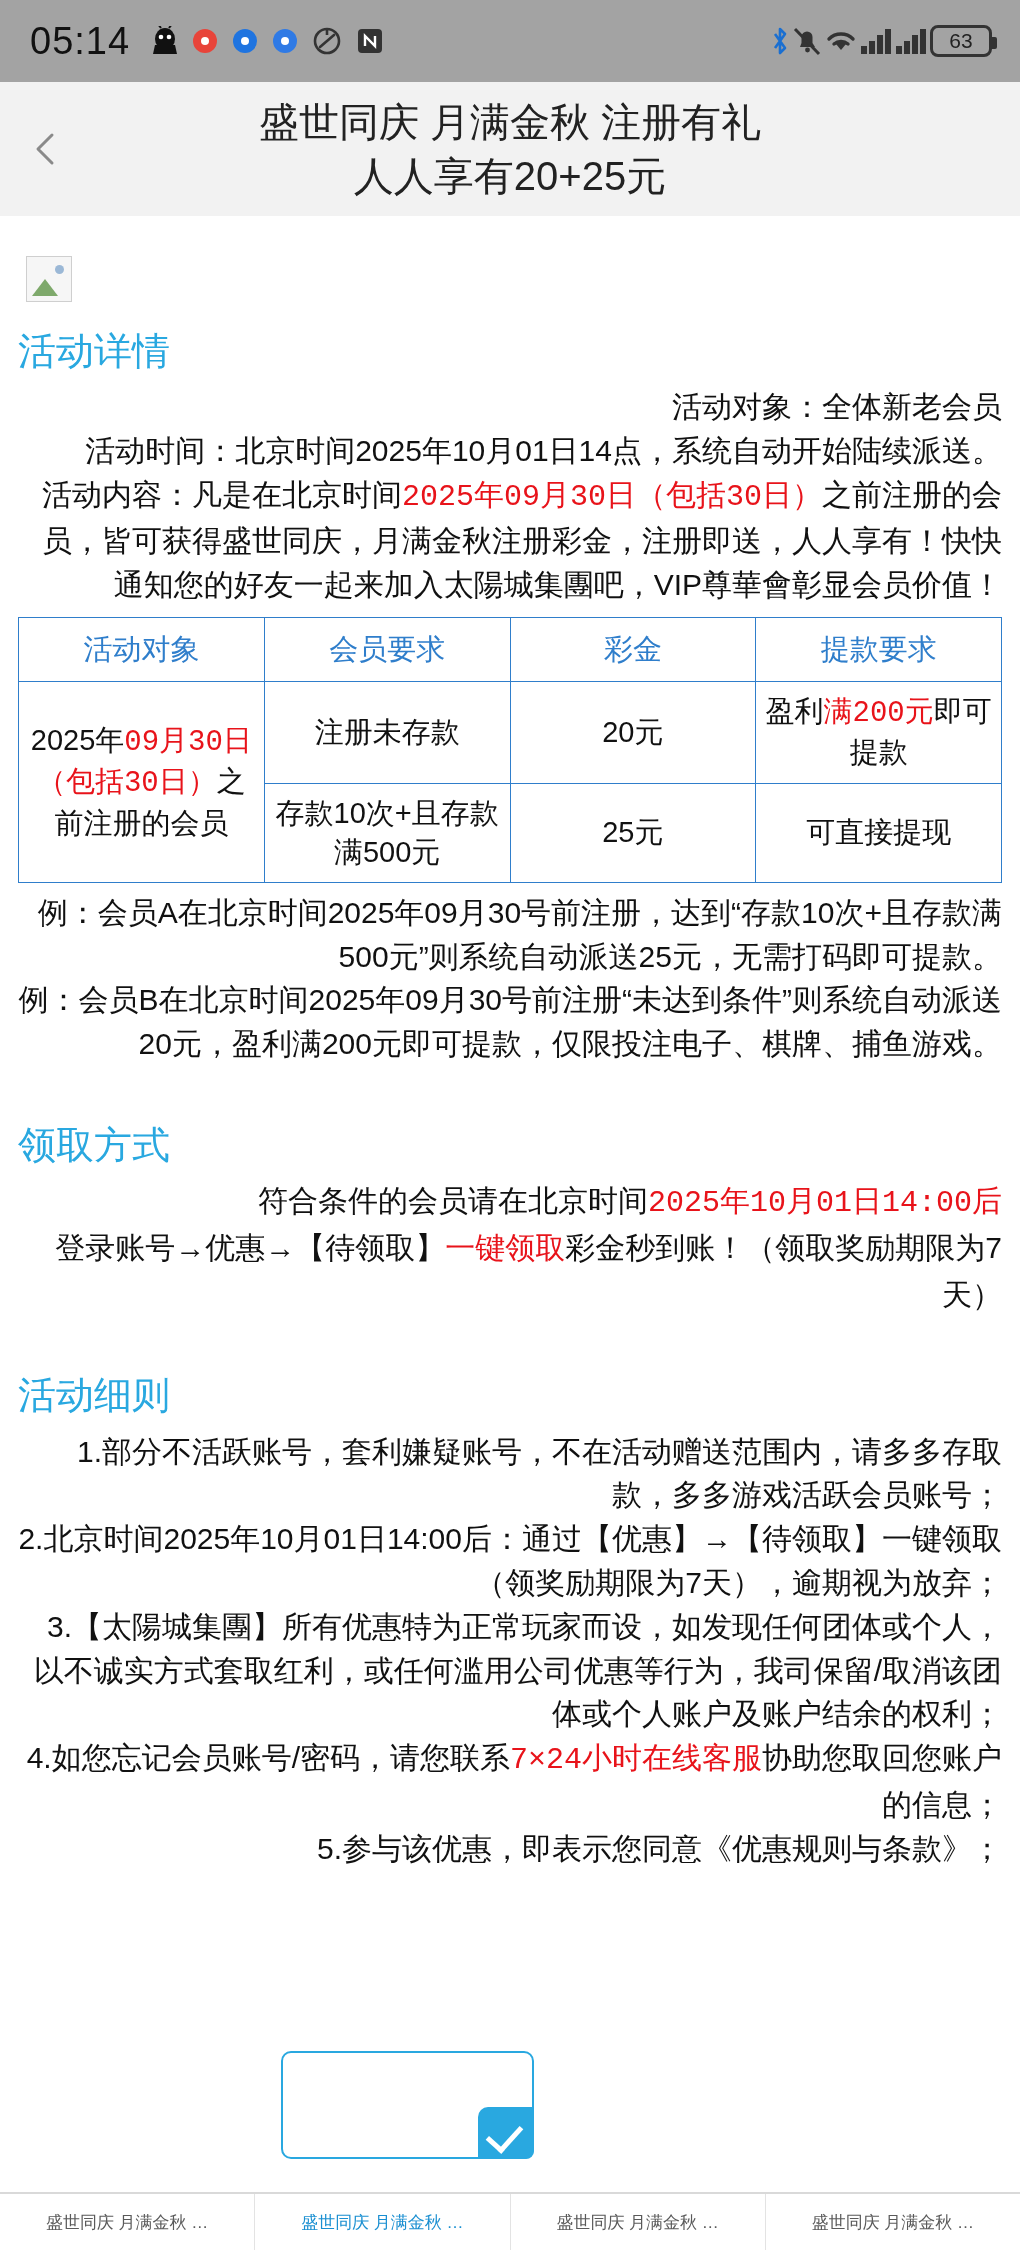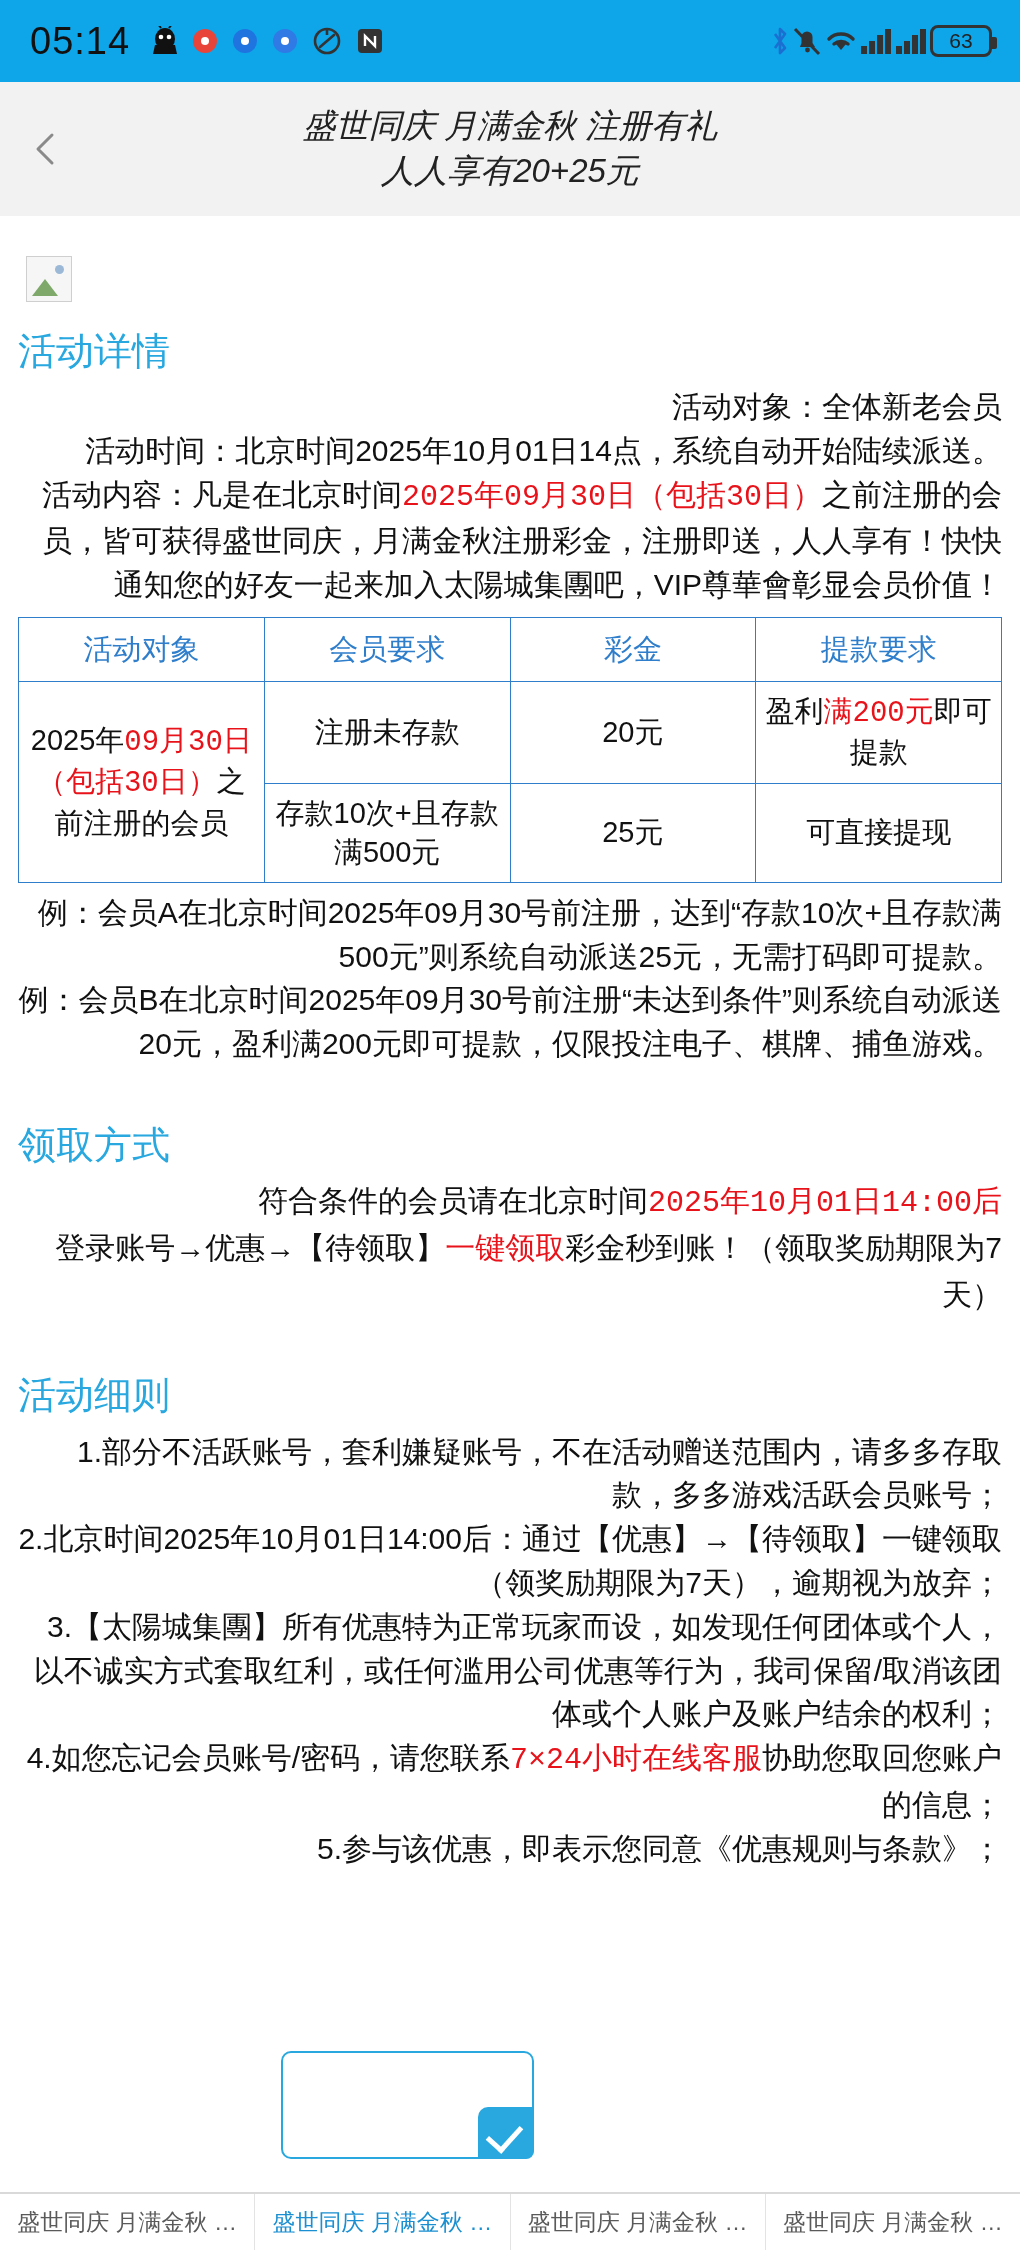--- a/index.html
+++ b/index.html
@@ -7,21 +7,21 @@
     width: 1020px;
     height: 2250px;
     background: #ffffff;
     font-family: "Liberation Sans", sans-serif;
   }
   body { position: relative; overflow: hidden; }
 
   
   .statusbar {
     height: 82px;
-    background: #0ea5e9;
+    background: #a3a3a3;
     display: flex;
     align-items: center;
     padding: 0 30px;
     position: relative;
   }
   .status-time {
     font-size: 38px;
     color: #111;
     letter-spacing: 1px;
     font-weight: 400;
@@ -72,25 +72,24 @@
   .back-arrow {
     position: absolute;
     left: 26px;
     top: 50%;
     transform: translateY(-50%);
     width: 40px; height: 40px;
   }
   .title-text {
     flex: 1;
     text-align: center;
-    font-size: 33px;
+    font-size: 40px;
     line-height: 1.35;
     color: #222;
     padding: 0 90px;
-    font-style: italic;
   }
 
   
   .content {
     padding: 26px 18px 0 18px;
     background: #fff;
   }
   .broken-img {
     width: 46px; height: 46px;
     margin: 14px 0 22px 8px;
@@ -190,21 +189,21 @@
   .tabstrip {
     position: absolute;
     left: 0; bottom: 0;
     width: 1020px;
     height: 58px;
     border-top: 2px solid #d9d9d9;
     display: flex;
   }
   .tab {
     flex: 1;
-    font-size: 23px;
+    font-size: 17px;
     color: #5a5a5a;
     display: flex;
     align-items: center;
     justify-content: center;
     white-space: nowrap;
     overflow: hidden;
     border-right: 1px solid #e3e3e3;
     padding: 4px 4px;
   }
   .tab:last-child { border-right: none; }

